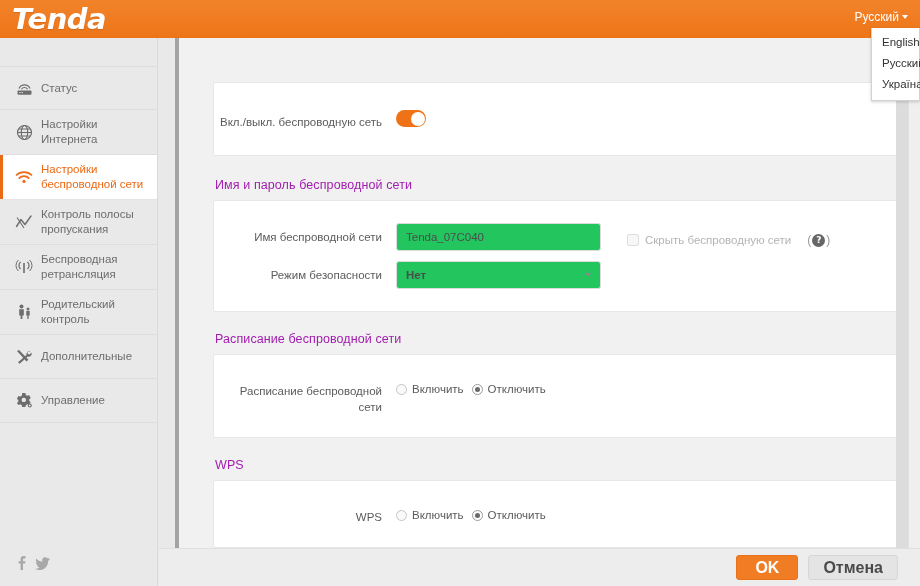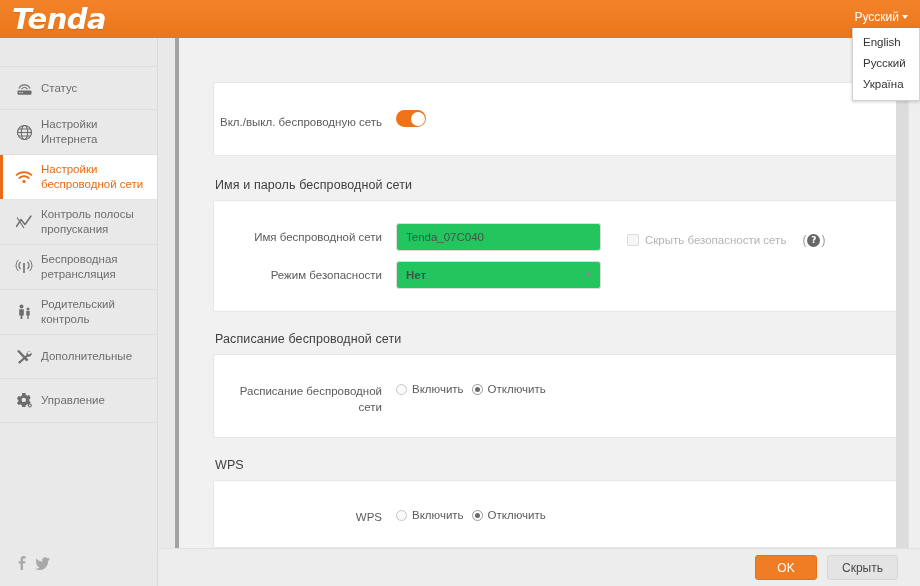--- a/index.html
+++ b/index.html
@@ -37,21 +37,21 @@
     display: inline-block;
     margin-left: 3px;
     border-left: 3.5px solid transparent;
     border-right: 3.5px solid transparent;
     border-top: 4px solid #ffffff;
     vertical-align: middle;
     position: relative; top: -1px;
   }
   .lang-menu {
     position: absolute; right: 0px; top: 28px;
-    width: 68px;
+    width: 49px;
     background: #ffffff;
     border: 1px solid #d2d2d2;
     border-top: none;
     box-shadow: 0 1px 3px rgba(0,0,0,0.18);
     z-index: 50;
     padding: 4px 0 5px 0;
   }
   .lang-menu .item {
     font-size: 11.5px;
     color: #333333;
@@ -124,21 +124,21 @@
     position: absolute; right: 12px; top: 38px;
     width: 12px; height: 548px;
     background: #dcdcdc;
     z-index: 29;
   }
 
   .content { padding: 44px 24px 0 34px; }
 
   .section-title {
     font-size: 12.5px;
-    color: #404040;
+    color: #a21caf;
     margin: 0 0 8px 2px;
     letter-spacing: 0.1px;
   }
   .panel {
     background: #ffffff;
     border: 1px solid #e7e7e7;
     border-radius: 2px;
     margin-bottom: 20px;
     padding: 17px 0;
   }
@@ -250,24 +250,25 @@
     width: 761px; height: 38px;
     background: #ededed;
     border-top: 1px solid #e0e0e0;
     display: flex; align-items: center; justify-content: flex-end;
     padding-right: 22px; gap: 10px;
     z-index: 35;
   }
   .btn {
     min-width: 62px; height: 25px;
     border-radius: 3px;
-    font-size: 12px;
+    font-size: 16px;
     display: flex; align-items: center; justify-content: center;
     cursor: pointer;
     padding: 0 14px;
+    font-weight: bold;
   }
   .btn-ok { background: #f07c23; color: #ffffff; border: 1px solid #e8711a; }
   .btn-cancel { background: #e4e4e4; color: #4a4a4a; border: 1px solid #d6d6d6; }
 </style>
 </head>
 <body>
 
 <div class="header">
   <div class="logo">Tenda</div>
   <div class="lang-btn">
@@ -408,21 +409,21 @@
     </div>
 
     <div class="section-title">Имя и пароль беспроводной сети</div>
     <div class="panel">
       <div class="row">
         <div class="label">Имя беспроводной сети</div>
         <div class="field">
           <input class="text" type="text" value="Tenda_07C040" style="">
           <div class="check-wrap">
             <span class="checkbox"></span>
-            <span class="check-label">Скрыть безопасности сеть</span>
+            <span class="check-label">Скрыть беспроводную сети</span>
             <span class="help">(<span class="circle">?</span>)</span>
           </div>
         </div>
       </div>
       <div class="row">
         <div class="label">Режим безопасности</div>
         <div class="field">
           <div class="select">
             <span>Нет</span>
             <span class="caret"></span>
@@ -472,14 +473,14 @@
     <div class="section-title">Параметры беспроводной сети</div>
 
   </div>
 </div>
 
 <div class="scroll-gutter"></div>
 <div class="scrollbar-track"></div>
 
 <div class="footer">
   <div class="btn btn-ok">OK</div>
-  <div class="btn btn-cancel">Скрыть</div>
+  <div class="btn btn-cancel">Отмена</div>
 </div>
 
 </body></html>

